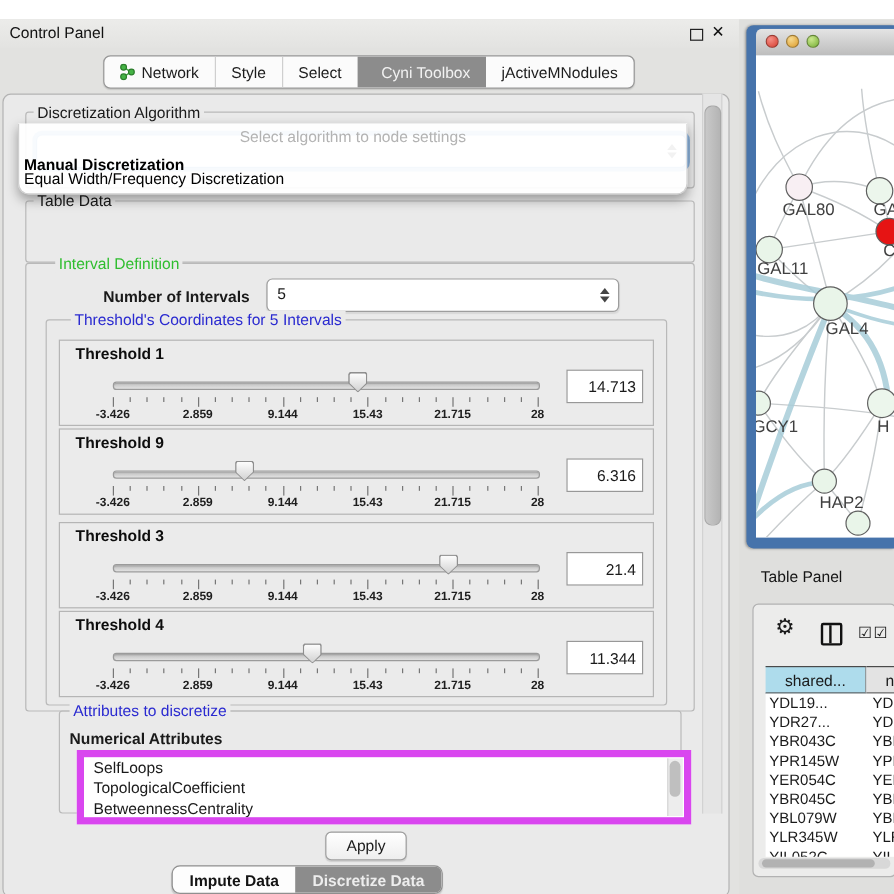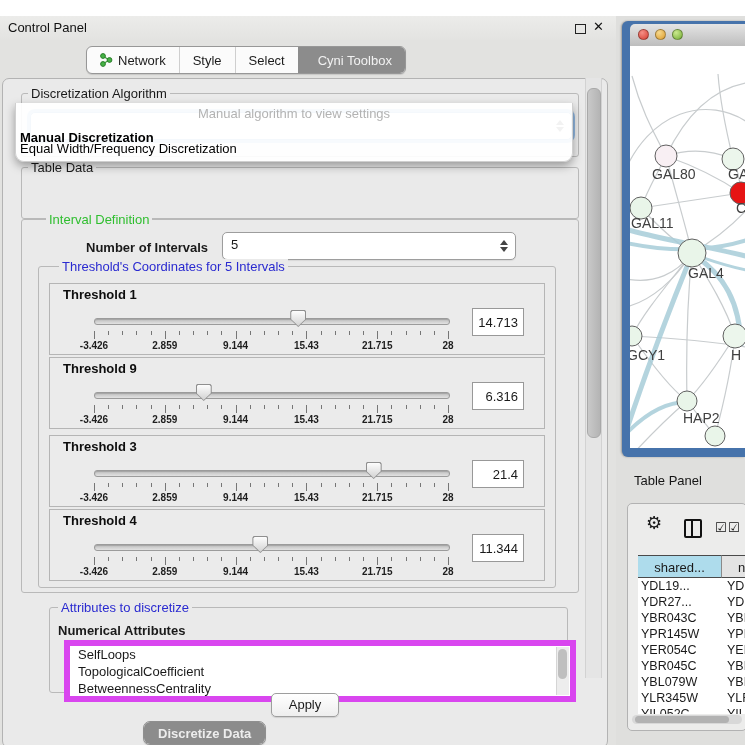--- a/index.html
+++ b/index.html
@@ -52,21 +52,21 @@
   .t-label{position:absolute;left:13px;top:3px;font-size:13px;font-weight:bold;color:#0d0d0d;}
   .t-track{position:absolute;left:44px;top:34px;width:354px;height:5px;border-radius:3px;background:linear-gradient(#bdbdbd,#e2e2e2);border:1px solid #9b9b9b;box-shadow:inset 0 1px 1px rgba(0,0,0,.15);}
   .t-thumb{position:absolute;top:26px;width:16px;height:17px;}
   .t-thumb .outer{position:absolute;inset:0;background:#8f8f8f;clip-path:polygon(8% 0,92% 0,100% 10%,100% 55%,50% 100%,0 55%,0 10%);}
   .t-thumb .inner{position:absolute;inset:1px;background:linear-gradient(#fdfdfd,#d2d2d2);clip-path:polygon(8% 0,92% 0,100% 10%,100% 55%,50% 100%,0 55%,0 10%);}
   .t-ticks{position:absolute;left:44px;top:47px;width:354px;height:9px;}
   .tick{position:absolute;top:0;width:1px;height:4px;background:#767676;}
   .tick.major{height:8px;}
   .t-scale{position:absolute;left:44px;top:56px;width:354px;height:12px;}
   .scale-label{position:absolute;transform:translateX(-50%);font-size:10px;font-weight:bold;color:#1e1e1e;white-space:nowrap;}
-  .t-value{position:absolute;left:422px;top:24px;width:52px;height:28px;background:#fff;border:1px solid #989898;font-size:13px;line-height:28px;text-align:right;padding-right:5px;box-sizing:border-box;}
+  .t-value{position:absolute;left:422px;top:24px;width:64px;height:28px;background:#fff;border:1px solid #989898;font-size:13px;line-height:28px;text-align:right;padding-right:5px;box-sizing:border-box;}
 
   
   .attr-list{position:absolute;background:#fff;border:6px solid #d946ef;overflow:hidden;}
   .attr-item{padding:1px 0 1px 8px;font-size:13px;height:15px;}
   .list-sb{position:absolute;right:1px;top:1px;width:12px;height:48px;background:#ededed;border-left:1px solid #d5d5d5;}
   .list-sb-thumb{position:absolute;left:1px;top:2px;width:9px;height:30px;border-radius:5px;background:#bfbfbf;}
 
   .apply-btn{position:absolute;left:268px;top:614px;width:66px;height:22px;background:linear-gradient(#ffffff,#eeeeee);border:1px solid #9e9e9e;border-radius:5px;font-size:13px;text-align:center;line-height:21px;box-shadow:0 1px 1px rgba(0,0,0,.12);}
 
   .cp-bottom-tabs{position:absolute;left:140px;top:642px;height:22px;display:flex;background:#fdfdfd;border:1px solid #8f8f8f;border-radius:7px;overflow:hidden;box-shadow:0 1px 1px rgba(0,0,0,.15);}
@@ -128,33 +128,36 @@
       </div>
       <div class="seg">
           <span>Style</span>
         </div>
       <div class="seg">
           <span>Select</span>
         </div>
       <div class="seg selected">
           <span>Cyni Toolbox</span>
         </div>
+      <div class="seg">
+          <span>jActiveMNodules</span>
+        </div>
     </div>
 
     <div class="cp-frame">
 
       <div class="group" style="left:18px;top:14px;width:556px;height:62px;">
         <span class="group-label lbl-black" style="left:6px;">Discretization Algorithm</span>
         <div class="combo focused" style="left:8px;top:18px;width:532px;height:26px;">
           <span class="spin"></span>
         </div>
       </div>
 
       <div class="popup">
-        <div class="popup-placeholder">Manual algorithm to view settings</div>
+        <div class="popup-placeholder">Select algorithm to node settings</div>
         <div class="popup-opt1">Manual Discretization</div>
         <div class="popup-opt2">Equal Width/Frequency Discretization</div>
       </div>
 
       <div class="group" style="left:18px;top:88px;width:556px;height:50px;">
         <span class="group-label lbl-black" style="left:6px;">Table Data</span>
       </div>
 
       <div class="group" style="left:18px;top:140px;width:556px;height:372px;">
         <span class="group-label lbl-green" style="left:24px;">Interval Definition</span>
@@ -345,36 +348,39 @@
                   <span class="scale-label" style="left: 60%;">15.43</span>
                   <span class="scale-label" style="left: 80%;">21.715</span>
                   <span class="scale-label" style="left: 100%;">28</span>
                 </div>
     <div class="t-value">11.344</div>
   </div>
             </div>
         </div>
       </div>
 
-      <div class="group" style="left:46px;top:528px;width:517px;height:84px;">
+      <div class="group" style="left:46px;top:513px;width:517px;height:84px;">
         <span class="group-label lbl-blue" style="left:8px;">Attributes to discretize</span>
         <span style="position:absolute;left:8px;top:15px;font-weight:bold;">Numerical Attributes</span>
         <div class="attr-list" style="left:14px;top:32px;width:500px;height:50px;">
           <div class="list-sb">
               <div class="list-sb-thumb"></div>
             </div>
         <div class="attr-item">SelfLoops</div>
             <div class="attr-item">TopologicalCoefficient</div>
             <div class="attr-item">BetweennessCentrality</div>
           </div>
       </div>
 
       <div class="apply-btn">Apply</div>
 
       <div class="cp-bottom-tabs">
+        <div class="bseg">
+            <span>Impute Data</span>
+          </div>
         <div class="bseg selected">
             <span>Discretize Data</span>
           </div>
       </div>
     </div>
 
     <div class="v-sb-track"></div>
     <div class="v-sb-thumb"></div>
   </div>
 

